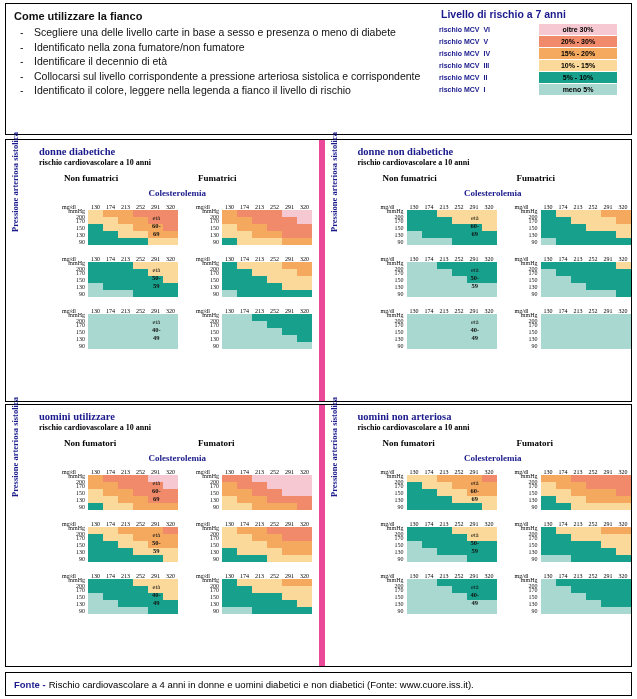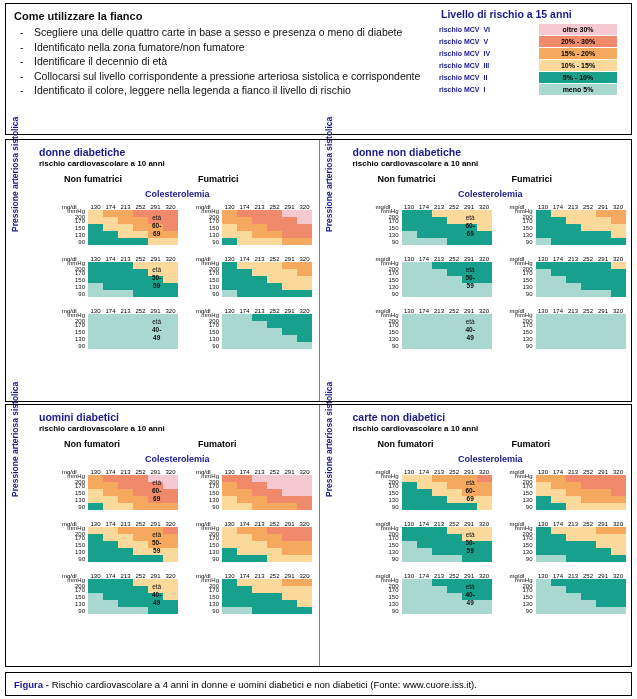--- a/index.html
+++ b/index.html
@@ -51,22 +51,22 @@
     font-size:7px;color:#000;margin-bottom:1px;font-weight:bold;
   }
 
   
   .panel{
     position:absolute;left:5px;width:627px;
     border:1px solid #000;box-sizing:border-box;background:#fff;
   }
   #panel-women{top:139px;height:263px;}
   #panel-men{top:404px;height:263px;}
-  .half{position:absolute;top:0;height:100%;width:50%;box-sizing:border-box;}
-  .half.right{left:50%;border-left:1px solid #ec4899;}
+  .half{position:absolute;top:0;height:100%;width:50%;box-sizing:border-box;font-family:Liberation Serif, serif;}
+  .half.right{left:50%;border-left:6px solid #ec4899;}
   .half.left{left:0;}
 
   .grp-title{
     font-size:10.5px;font-weight:bold;color:#1a1a8c;
     margin:6px 0 0 33px;
   }
   .grp-sub{
     font-size:8px;font-weight:bold;color:#000;margin:1px 0 0 33px;
   }
   .smoke-row{
@@ -124,30 +124,30 @@
 </style>
 </head>
 <body>
 
 <div class="page">
 
   <div class="top-box">
     <div class="instr">
       <h1>Come utilizzare la fianco</h1>
       <ul id="instr-list">
-          <li><span class="dash">-</span><span>Scegliere una delle quattro carte in base a sesso e presenza o meno di diabete</span></li>
+          <li><span class="dash">-</span><span>Scegliere una delle livello carte in base a sesso e presenza o meno di diabete</span></li>
           <li><span class="dash">-</span><span>Identificato nella zona fumatore/non fumatore</span></li>
           <li><span class="dash">-</span><span>Identificare il decennio di età</span></li>
           <li><span class="dash">-</span><span>Collocarsi sul livello corrispondente a pressione arteriosa sistolica e corrispondente</span></li>
           <li><span class="dash">-</span><span>Identificato il colore, leggere nella legenda a fianco il livello di rischio</span></li>
         </ul>
     </div>
 
     <div class="legend">
-      <div class="legend-title">Livello di rischio a 15 anni</div>
+      <div class="legend-title">Livello di rischio a 7 anni</div>
       <div class="legend-cols">
         <div class="legend-left" id="legend-left">
             <div class="lrow">
               <span class="lbl">rischio MCV</span>
               <span class="rn">VI</span>
             </div>
             <div class="lrow">
               <span class="lbl">rischio MCV</span>
               <span class="rn">V</span>
             </div>
@@ -915,21 +915,21 @@
                 </div>
               </div>
             </div>
             <div class="ageb"><div>età</div><b>40-49</b></div>
           </div>
         </div>
       </div>
     </div>
   <div class="panel" id="panel-men">
       <div class="half left">
-        <div class="grp-title">uomini diabetici</div>
+        <div class="grp-title">uomini utilizzare</div>
         <div class="grp-sub">rischio cardiovascolare a 10 anni</div>
         <div class="smoke-row">
           <div class="smoke a">Non fumatori</div>
           <div class="smoke b">Fumatori</div>
         </div>
         <div class="chol">Colesterolemia</div>
         <div class="vlabel">Pressione arteriosa sistolica</div>
         <div class="blocks">
           <div class="blockrow">
             <div class="matrix a">
@@ -1284,21 +1284,21 @@
                   <span class="cell" style="background: rgb(23, 160, 140);"></span>
                   <span class="cell" style="background: rgb(23, 160, 140);"></span>
                 </div>
               </div>
             </div>
             <div class="ageb"><div>età</div><b>40-49</b></div>
           </div>
         </div>
       </div>
       <div class="half right">
-        <div class="grp-title">carte non diabetici</div>
+        <div class="grp-title">uomini non arteriosa</div>
         <div class="grp-sub">rischio cardiovascolare a 10 anni</div>
         <div class="smoke-row">
           <div class="smoke a">Non fumatori</div>
           <div class="smoke b">Fumatori</div>
         </div>
         <div class="chol">Colesterolemia</div>
         <div class="vlabel">Pressione arteriosa sistolica</div>
         <div class="blocks">
           <div class="blockrow">
             <div class="matrix a">
@@ -1655,17 +1655,17 @@
                 </div>
               </div>
             </div>
             <div class="ageb"><div>età</div><b>40-49</b></div>
           </div>
         </div>
       </div>
     </div>
 
   <div class="caption">
-    <span class="fig">Figura -</span>
+    <span class="fig">Fonte -</span>
     <span class="txt">Rischio cardiovascolare a 4 anni in donne e uomini diabetici e non diabetici (Fonte: www.cuore.iss.it).</span>
   </div>
 
 </div>
 
 </body></html>

